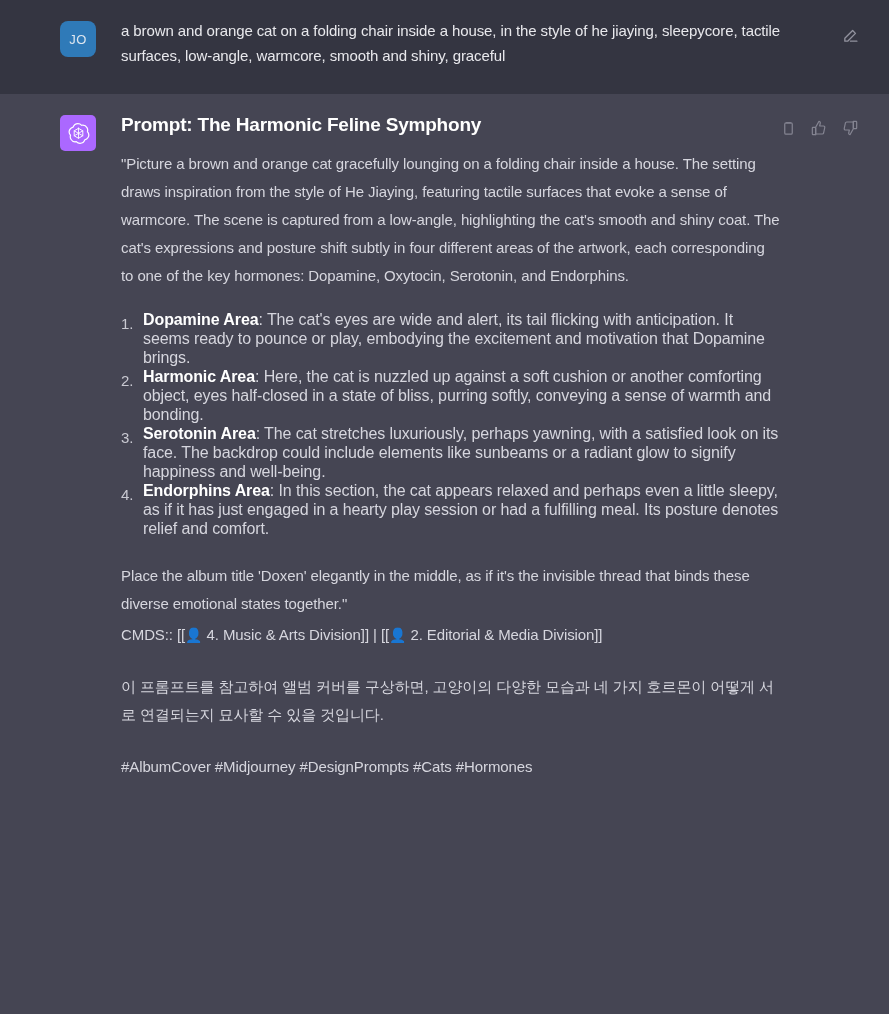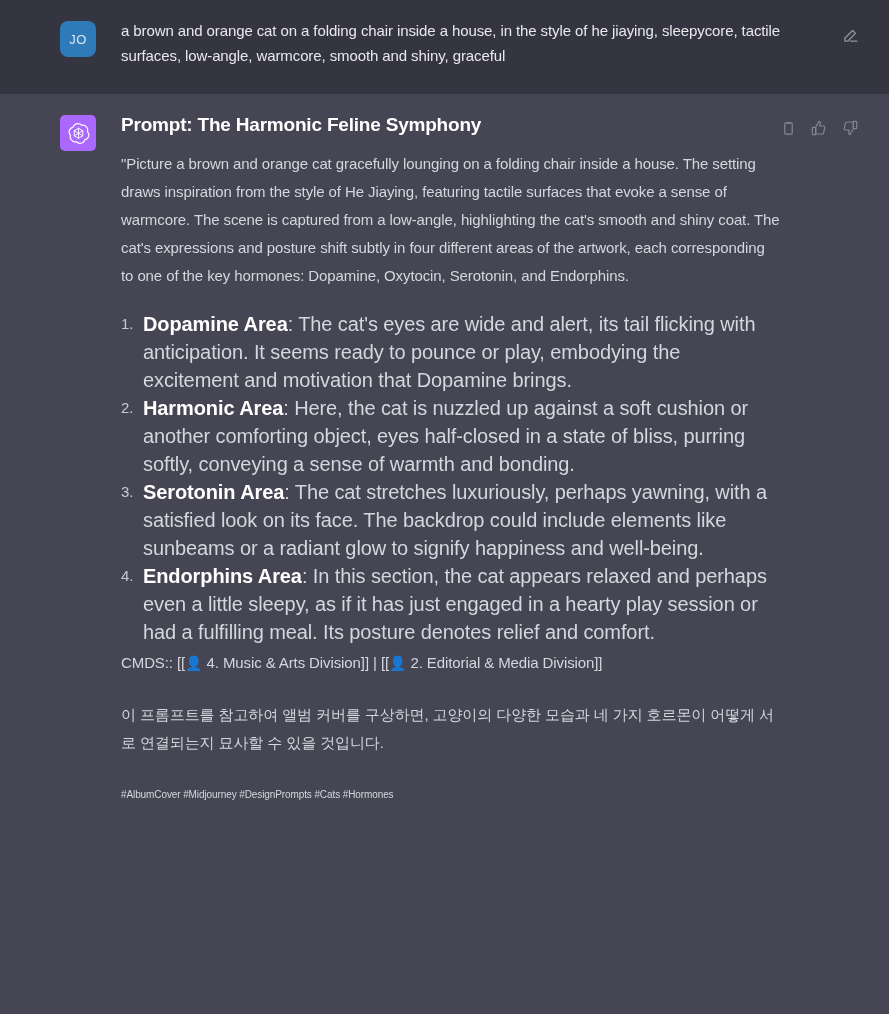--- a/index.html
+++ b/index.html
@@ -106,22 +106,22 @@
     padding: 0;
     list-style: none;
     counter-reset: li;
   }
 
   .a-list li {
     counter-increment: li;
     position: relative;
     padding-left: 22px;
     color: #d6d6de;
-    font-size: 20px;
-    line-height: 28px;
+    font-size: 16px;
+    line-height: 19px;
     letter-spacing: -0.1px;
     margin-bottom: 0px;
   }
 
   .a-list li::before {
     content: counter(li) ".";
     position: absolute;
     left: 0;
     top: 0;
     color: #c9c9d2;
@@ -144,21 +144,21 @@
     letter-spacing: -0.1px;
   }
 
   .emoji {
     font-family: "DejaVu Sans", sans-serif;
     font-size: 14px;
   }
 
   .tags {
     color: #d6d6de;
-    font-size: 10px;
+    font-size: 15px;
     line-height: 27px;
     letter-spacing: -0.1px;
   }
 
   
   .actions {
     position: absolute;
     display: flex;
     gap: 13px;
     align-items: center;
@@ -233,20 +233,21 @@
             <b>Harmonic Area</b><span>: Here, the cat is nuzzled up against a soft cushion or another comforting object, eyes half-closed in a state of bliss, purring softly, conveying a sense of warmth and bonding.</span>
           </li>
           <li>
             <b>Serotonin Area</b><span>: The cat stretches luxuriously, perhaps yawning, with a satisfied look on its face. The backdrop could include elements like sunbeams or a radiant glow to signify happiness and well-being.</span>
           </li>
           <li>
             <b>Endorphins Area</b><span>: In this section, the cat appears relaxed and perhaps even a little sleepy, as if it has just engaged in a hearty play session or had a fulfilling meal. Its posture denotes relief and comfort.</span>
           </li>
         </ol>
 
+        <div class="a-para block-gap-lg">Place the album title 'Doxen' elegantly in the middle, as if it's the invisible thread that binds these diverse emotional states together."</div>
 
 
         <div class="meta-line block-gap-sm">
           <span>CMDS:: [[</span><span class="emoji">👤</span><span> 4. Music &amp; Arts Division]] | [[</span><span class="emoji">👤</span><span> 2. Editorial &amp; Media Division]]</span>
         </div>
 
         <div class="a-para block-gap-lg">이 프롬프트를 참고하여 앨범 커버를 구상하면, 고양이의 다양한 모습과 네 가지 호르몬이 어떻게 서로 연결되는지 묘사할 수 있을 것입니다.</div>
 
         <div class="tags block-gap-lg">#AlbumCover #Midjourney #DesignPrompts #Cats #Hormones</div>
 

